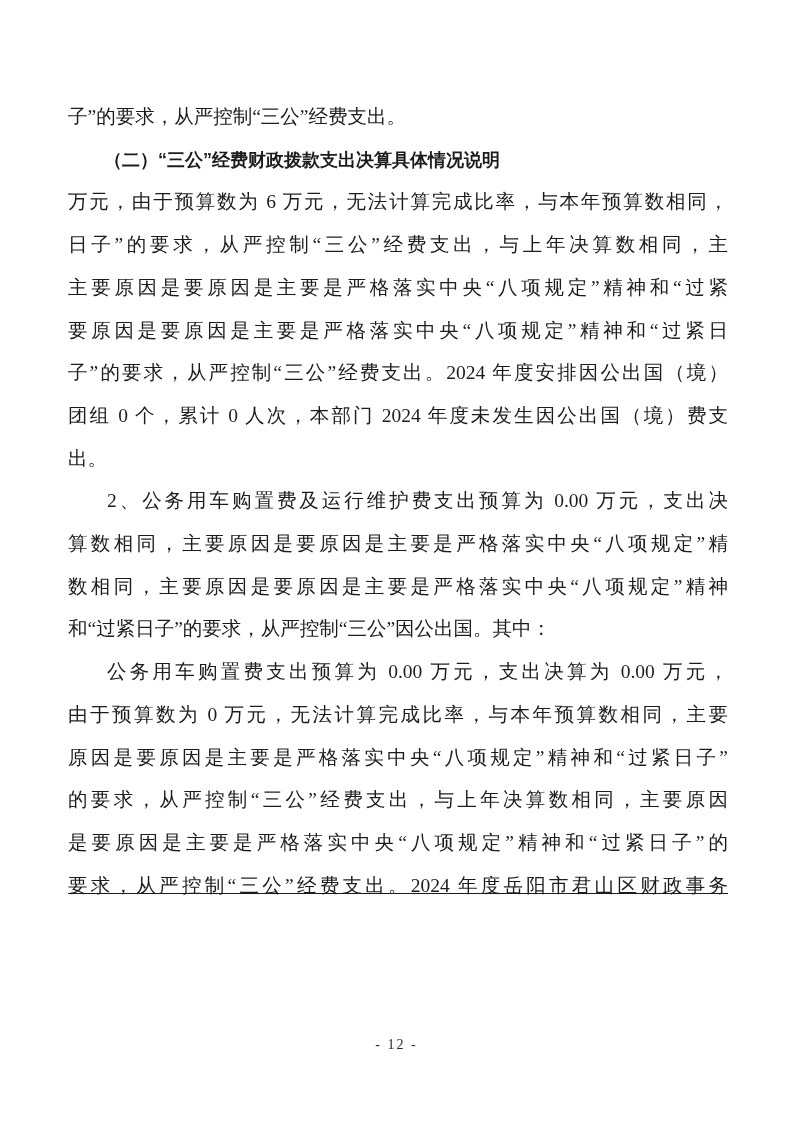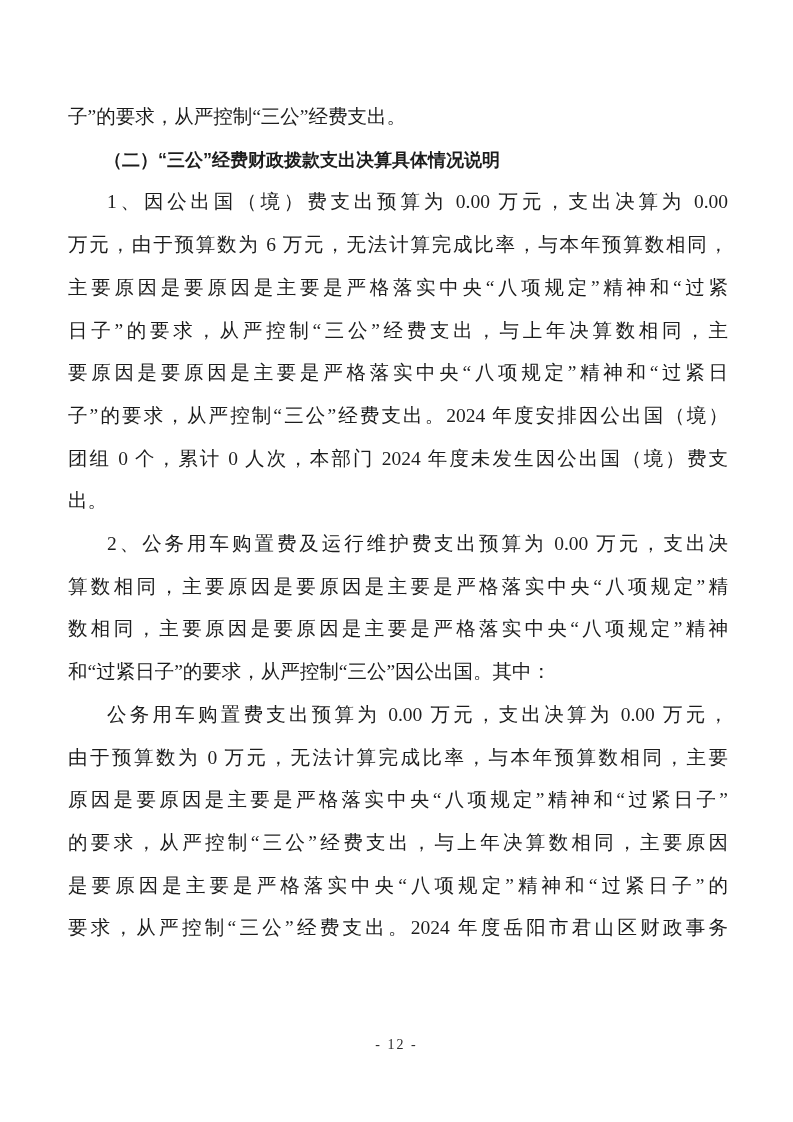--- a/index.html
+++ b/index.html
@@ -38,20 +38,21 @@
   .para.continuation .line.first {
     text-indent: 0;
   }
   
   .para .line.final {
     text-align-last: left;
   }
   
   .para.runover .line.final {
     text-align-last: justify;
+    text-decoration: underline;
   }
   .para.heading .line {
     font-weight: bold;
     text-align-last: left;
     font-size: 18px;
     font-family: "Liberation Sans", "DejaVu Sans", sans-serif;
   }
   .para.continuation .line {
     text-align-last: left;
   }
@@ -71,24 +72,23 @@
 
 <div class="page">
   <main class="doc-body" id="doc-body">
       <div class="para continuation">
         <div class="line first final">子”的要求，从严控制“三公”经费支出。</div>
       </div>
       <div class="para heading">
         <div class="line first final">（二）“三公”经费财政拨款支出决算具体情况说明</div>
       </div>
       <div class="para body">
-        <div class="line first">1、因公出国（境）费支出预算为 0.00 万元，支出决算为 0.00</div>
         <div class="line">万元，由于预算数为 6 万元，无法计算完成比率，与本年预算数相同，</div>
+        <div class="line">日子”的要求，从严控制“三公”经费支出，与上年决算数相同，主</div>
         <div class="line">主要原因是要原因是主要是严格落实中央“八项规定”精神和“过紧</div>
-        <div class="line">日子”的要求，从严控制“三公”经费支出，与上年决算数相同，主</div>
         <div class="line">要原因是要原因是主要是严格落实中央“八项规定”精神和“过紧日</div>
         <div class="line">子”的要求，从严控制“三公”经费支出。2024 年度安排因公出国（境）</div>
         <div class="line">团组 0 个，累计 0 人次，本部门 2024 年度未发生因公出国（境）费支</div>
         <div class="line final">出。</div>
       </div>
       <div class="para body">
         <div class="line first">2、公务用车购置费及运行维护费支出预算为 0.00 万元，支出决</div>
         <div class="line">算数相同，主要原因是要原因是主要是严格落实中央“八项规定”精</div>
         <div class="line">数相同，主要原因是要原因是主要是严格落实中央“八项规定”精神</div>
         <div class="line final">和“过紧日子”的要求，从严控制“三公”因公出国。其中：</div>

